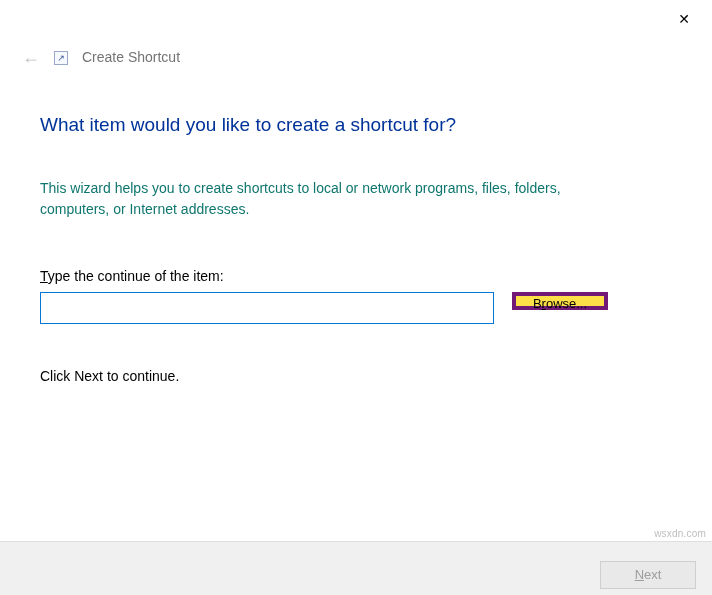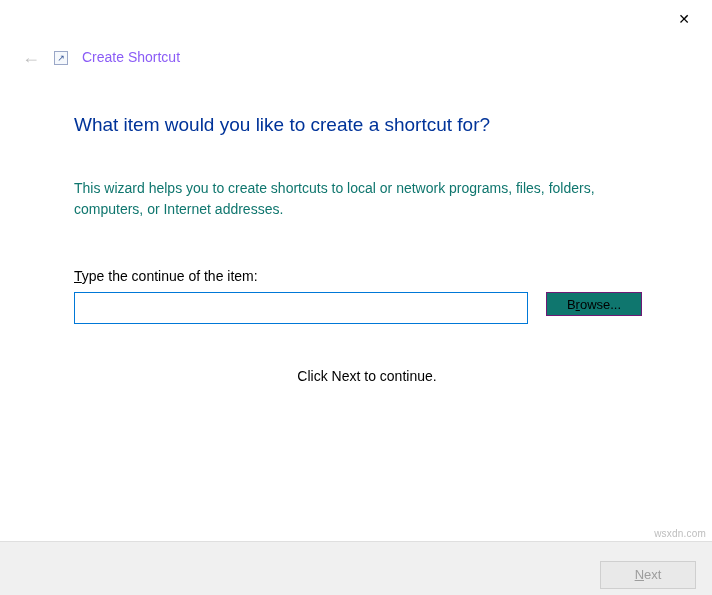--- a/index.html
+++ b/index.html
@@ -57,24 +57,24 @@
       display: inline-flex;
       align-items: center;
       justify-content: center;
       font-size: 9px;
       color: #3b5998;
       position: relative;
       top: 1px;
     }
     .header-title {
       font-size: 14px;
-      color: #8b5cf6;
+      color: #737373;
     }
     .content {
-      padding: 48px 52px 0 74px;
+      padding: 48px 52px 0 40px;
     }
     .heading {
       color: #003399;
       font-size: 19px;
       font-weight: 400;
       margin-bottom: 42px;
     }
     .desc {
       font-size: 14px;
       color: #0f766e;
@@ -97,30 +97,29 @@
       width: 454px;
       height: 32px;
       border: 1px solid #0078d7;
       padding: 2px 6px;
       font-size: 14px;
       font-family: inherit;
       outline: none;
     }
     .browse-btn {
       width: 96px;
-      height: 24px;
-      background: #0f766e;
-      border: 1px solid #701a75;
+      height: 18px;
+      background: #fde047;
+      border: 4px solid #701a75;
       font-size: 13px;
       font-family: inherit;
       cursor: pointer;
     }
     .hint {
       font-size: 14px;
-      text-align: center;
     }
     .footer {
       position: absolute;
       bottom: 0;
       left: 0;
       right: 0;
       height: 54px;
       border-top: 1px solid #dfdfdf;
       background: #f0f0f0;
       display: flex;

